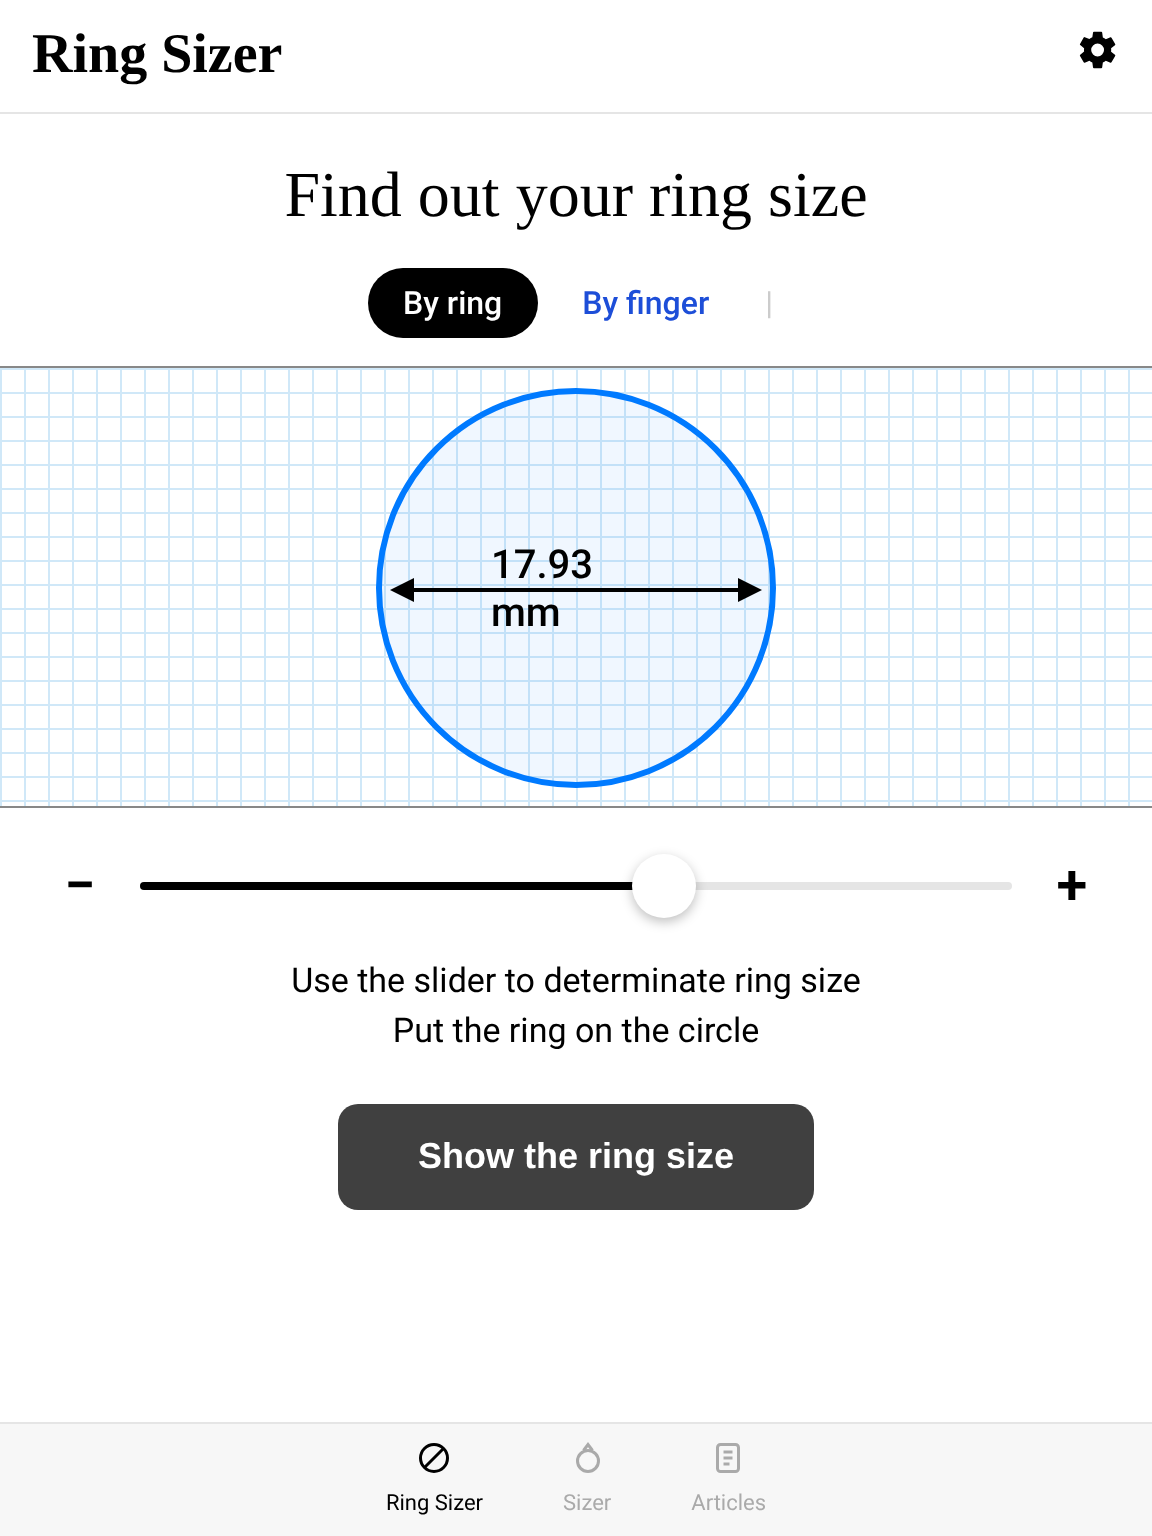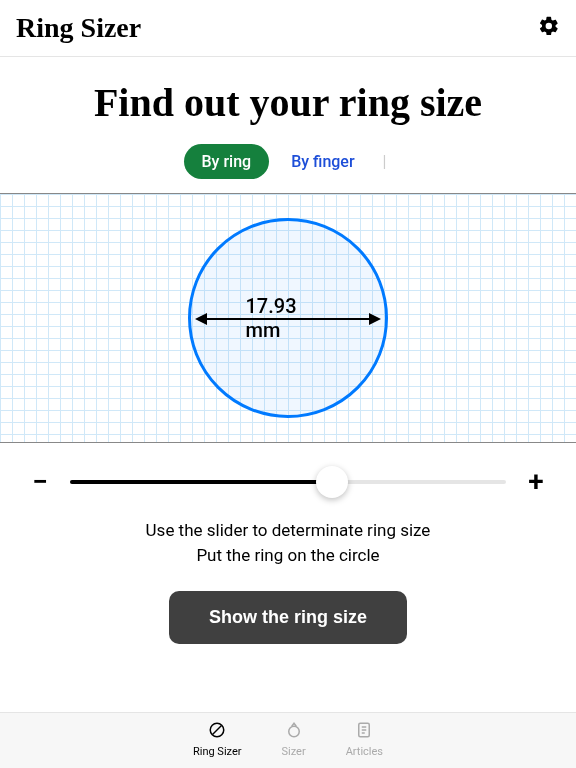--- a/index.html
+++ b/index.html
@@ -1,26 +1,26 @@
 <!DOCTYPE html>
 <html><head>
 <meta charset="utf-8">
 <style>
 * { margin: 0; padding: 0; box-sizing: border-box; }
 body { font-family: -apple-system, BlinkMacSystemFont, "Segoe UI", Roboto, sans-serif; width: 576px; height: 768px; overflow: hidden; background: #fff; display: flex; flex-direction: column; }
 .header { display: flex; justify-content: space-between; align-items: center; padding: 12px 16px; border-bottom: 1px solid #e5e5e5; }
 .app-title { font-family: Georgia, "Times New Roman", serif; font-size: 28px; font-weight: 700; color: #000; }
 .gear { font-size: 22px; color: #000; cursor: pointer; }
 .hero { text-align: center; padding: 22px 0 18px; }
-.hero h1 { font-family: Georgia, "Times New Roman", serif; font-size: 40px; font-weight: 700; color: #000; }
+.hero h1 { font-family: Georgia, "Times New Roman", serif; font-size: 32px; font-weight: 400; color: #000; }
 .tabs { display: flex; justify-content: center; align-items: center; gap: 4px; margin-bottom: 14px; }
 .tab { padding: 8px 18px; border-radius: 20px; font-size: 16px; font-weight: 500; cursor: pointer; color: #1d4ed8; }
-.tab.active { background: #15803d; color: #fff; }
+.tab.active { background: #000000; color: #fff; }
 .tab-sep { color: #ccc; padding: 0 6px; }
-.grid-area { position: relative; height: 250px; border-top: 1px solid #888; border-bottom: 1px solid #888; background-image:
+.grid-area { position: relative; height: 221px; border-top: 1px solid #888; border-bottom: 1px solid #888; background-image:
   linear-gradient(to right, #d0e8f8 1px, transparent 1px),
   linear-gradient(to bottom, #d0e8f8 1px, transparent 1px);
   background-size: 12px 12px; display: flex; align-items: center; justify-content: center; }
 .ring-circle { width: 200px; height: 200px; border: 3px solid #007aff; border-radius: 50%; background: rgba(0,122,255,0.06); position: relative; display: flex; align-items: center; justify-content: center; }
 .diameter-line { position: absolute; top: 50%; left: 4px; right: 4px; height: 2px; display: flex; align-items: center; justify-content: space-between; }
 .arrow-left, .arrow-right { width: 0; height: 0; border-top: 6px solid transparent; border-bottom: 6px solid transparent; }
 .arrow-left { border-right: 12px solid #000; }
 .arrow-right { border-left: 12px solid #000; }
 .dia-bar { flex: 1; height: 2px; background: #000; }
 .dia-label { position: absolute; left: 50%; top: 50%; transform: translate(-50%, -50%); background: transparent; font-size: 20px; font-weight: 500; color: #000; padding: 0 6px; }

